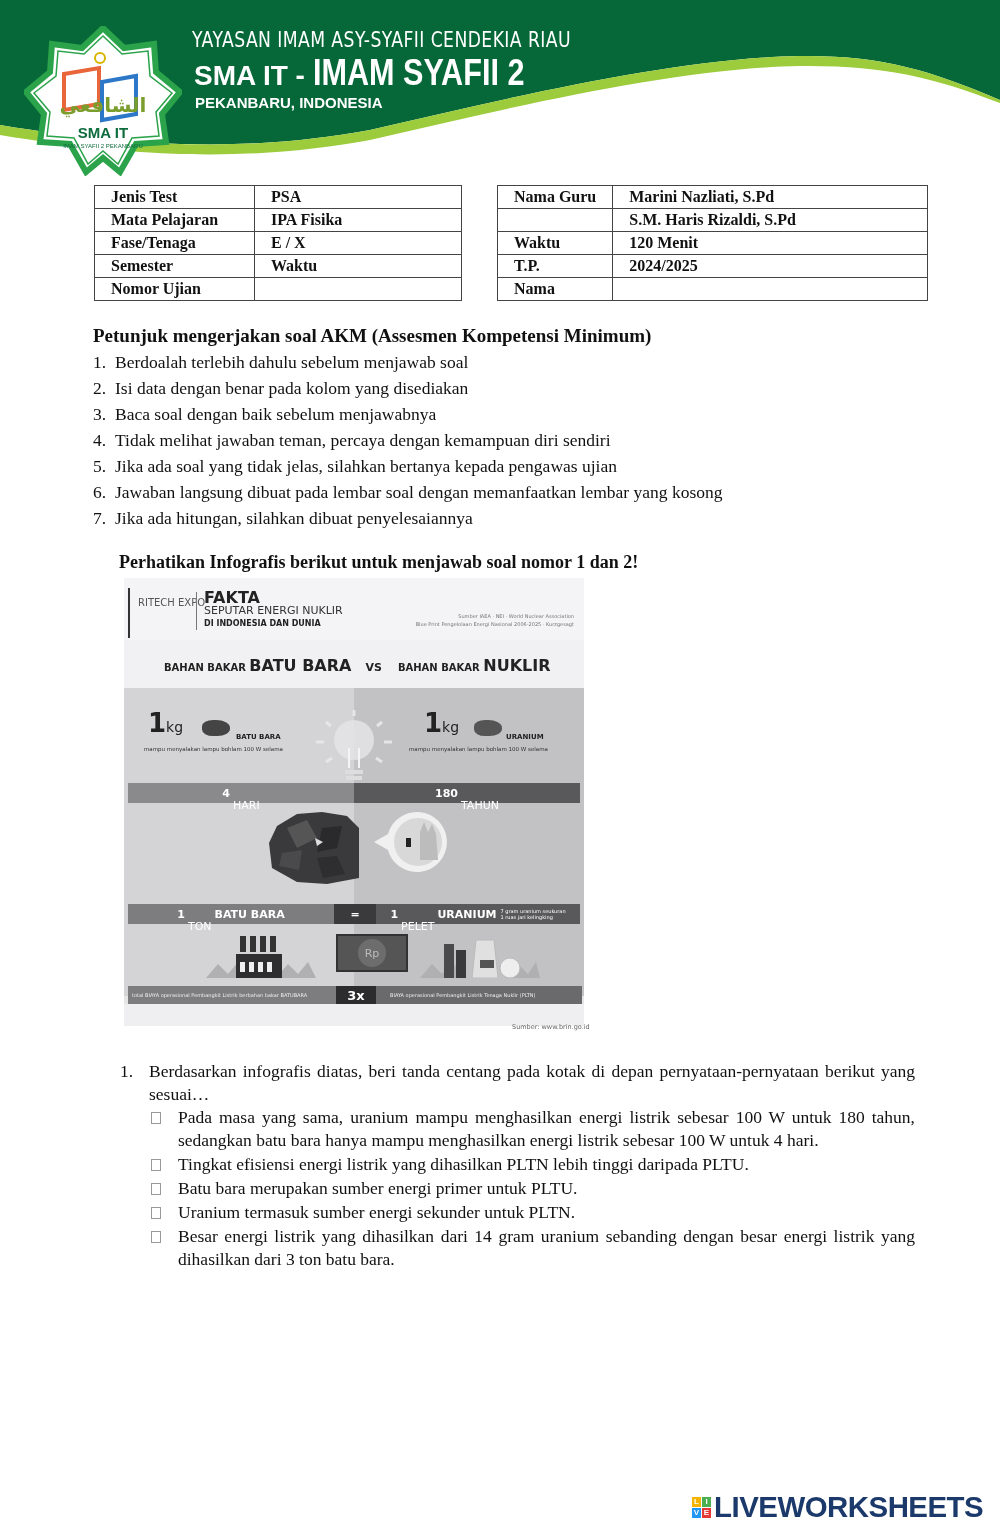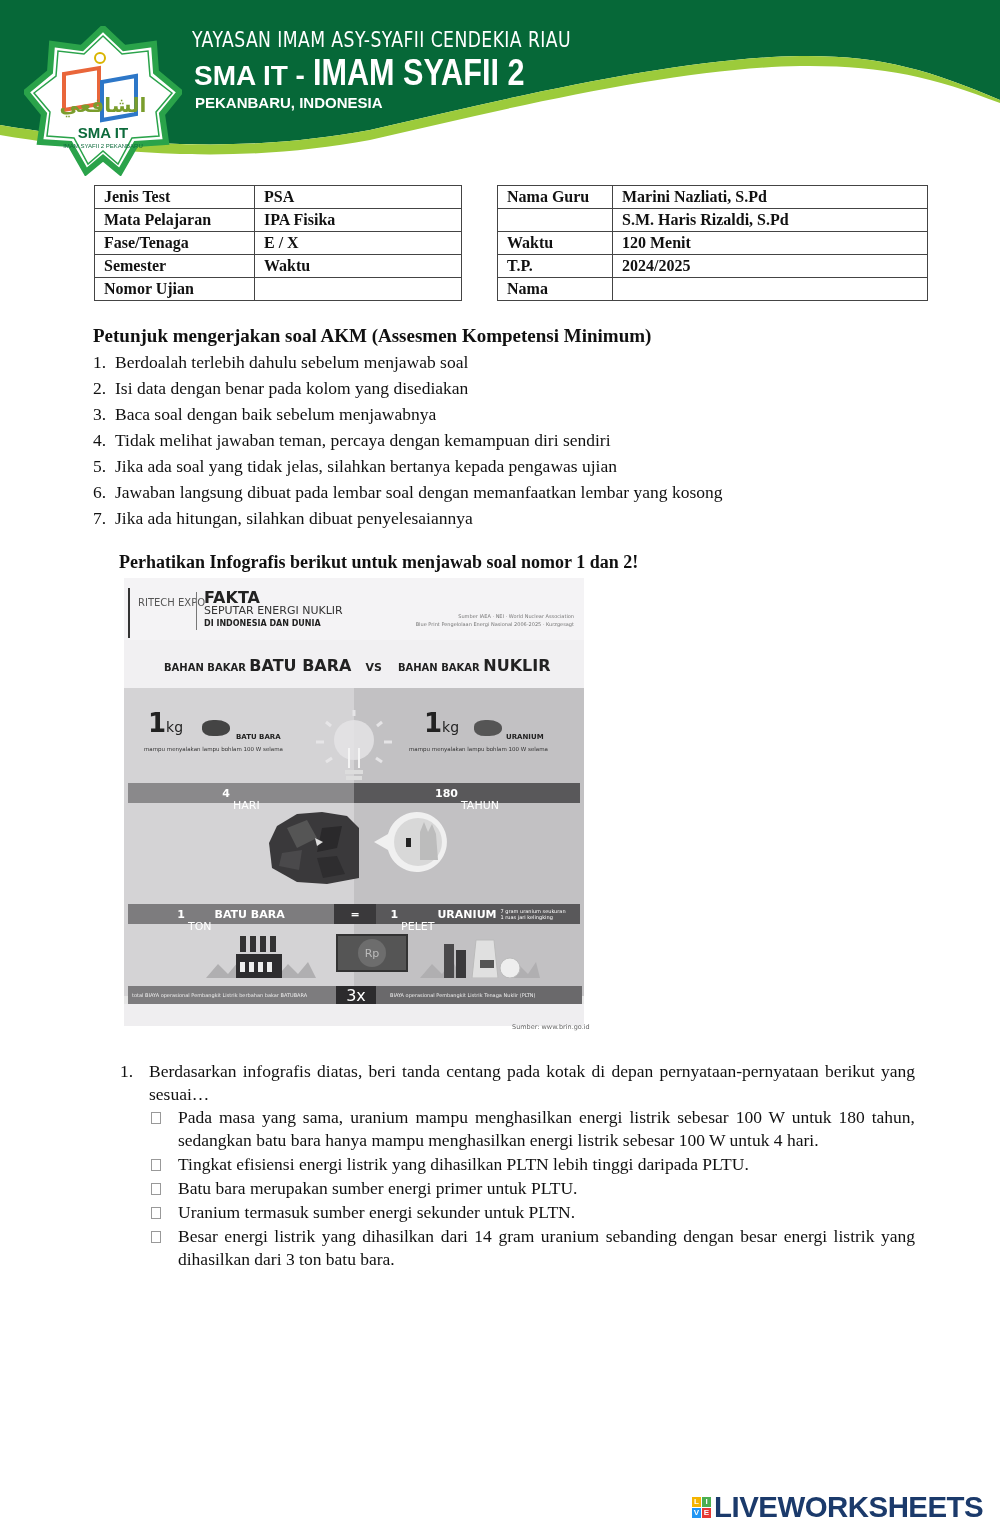--- a/index.html
+++ b/index.html
@@ -10,21 +10,21 @@
   .header svg.band { position: absolute; left: 0; top: 0; }
   .logo { position: absolute; left: 24px; top: 26px; width: 158px; height: 150px; }
   .h-line1 { position: absolute; left: 192px; top: 28px; color: #fff; font-family: "DejaVu Sans", sans-serif; font-size: 21px; letter-spacing: 0.5px; transform: scaleX(0.82); transform-origin: left top; white-space: nowrap; }
   .h-line2 { position: absolute; left: 194px; top: 52px; color: #fff; font-family: "Liberation Sans", sans-serif; font-weight: bold; white-space: nowrap; }
   .h-line2 .small { font-size: 28px; }
   .h-line2 .big { font-size: 36px; display: inline-block; transform: scaleX(0.85); transform-origin: left center; }
   .h-line3 { position: absolute; left: 195px; top: 94px; color: #fff; font-family: "Liberation Sans", sans-serif; font-weight: bold; font-size: 15px; white-space: nowrap; }
 
   
   table.info { position: absolute; border-collapse: collapse; font-size: 16px; font-weight: bold; }
-  table.info td { border: 1px solid #444; height: 23px; padding: 0 9px; vertical-align: middle; white-space: nowrap; }
+  table.info td { border: 1px solid #444; height: 23px; padding: 0 16px; vertical-align: middle; white-space: nowrap; }
   #tbl-left { left: 94px; top: 185px; width: 368px; }
   #tbl-left td:first-child { width: 160px; }
   #tbl-right { left: 497px; top: 185px; width: 431px; }
   #tbl-right td:first-child { width: 115px; }
 
   
   .instr-title { position: absolute; left: 93px; top: 325px; font-size: 19px; font-weight: bold; white-space: nowrap; }
   .instr-list { position: absolute; left: 93px; top: 351px; list-style: none; }
   .instr-list li { font-size: 17.5px; height: 26px; line-height: 22px; white-space: nowrap; }
   .instr-list li .num { display: inline-block; width: 22px; }
@@ -56,21 +56,21 @@
   .ig-bar { position: absolute; height: 20px; color: #fff; font-size: 11px; font-weight: bold; display: flex; align-items: center; justify-content: center; }
   .ig-bar .n { font-weight: normal; margin-left: 3px; margin-top: 24px; }
   .bulb { position: absolute; left: 190px; top: 130px; }
   .coal { position: absolute; left: 143px; top: 230px; }
   .bubble { position: absolute; left: 250px; top: 224px; }
   .ig-smalltext { font-size: 5px; font-weight: normal; line-height: 6px; margin-left: 4px; text-align: left; }
   .rp-box { position: absolute; left: 212px; top: 356px; width: 72px; height: 38px; background: #555; border: 2px solid #333; display: flex; align-items: center; justify-content: center; }
   .rp-box span { width: 28px; height: 28px; border-radius: 50%; background: #6d6d6d; color: #bbb; font-size: 11px; display: flex; align-items: center; justify-content: center; }
   .ig-bottom-l { position: absolute; left: 4px; top: 408px; width: 208px; height: 18px; background: #7d7c7e; color: #eee; font-size: 5px; display: flex; align-items: center; padding-left: 4px; white-space: nowrap; }
   .ig-bottom-r { position: absolute; left: 252px; top: 408px; width: 206px; height: 18px; background: #6a696b; color: #eee; font-size: 5px; display: flex; align-items: center; padding-left: 14px; white-space: nowrap; }
-  .ig-3x { position: absolute; left: 212px; top: 408px; width: 40px; height: 18px; background: #2c2b2d; color: #fff; font-size: 16px; font-weight: normal; display: flex; align-items: center; justify-content: center; }
+  .ig-3x { position: absolute; left: 212px; top: 408px; width: 40px; height: 18px; background: #2c2b2d; color: #fff; font-size: 13px; font-weight: bold; display: flex; align-items: center; justify-content: center; }
   .ig-foot { position: absolute; left: 0; top: 426px; width: 460px; height: 22px; background: #efeef0; }
   .ig-source { position: absolute; left: 512px; top: 1023px; font-family: "DejaVu Sans", sans-serif; font-size: 6.5px; color: #666; white-space: nowrap; }
 
   
   .q { position: absolute; left: 120px; top: 1060px; width: 795px; font-size: 17.5px; line-height: 22.5px; }
   .q .qnum { position: absolute; left: 0; top: 0; }
   .q .qtext { margin-left: 29px; text-align: justify; text-align-last: left; }
   .opts { margin-left: 29px; margin-top: 1px; list-style: none; }
   .opts li { position: relative; padding-left: 29px; text-align: justify; line-height: 23px; margin-bottom: 1px; }
   .opts li .cb { position: absolute; left: 2px; top: 6px; width: 10px; height: 12px; border: 1px solid #999; background: #fff; cursor: pointer; }

